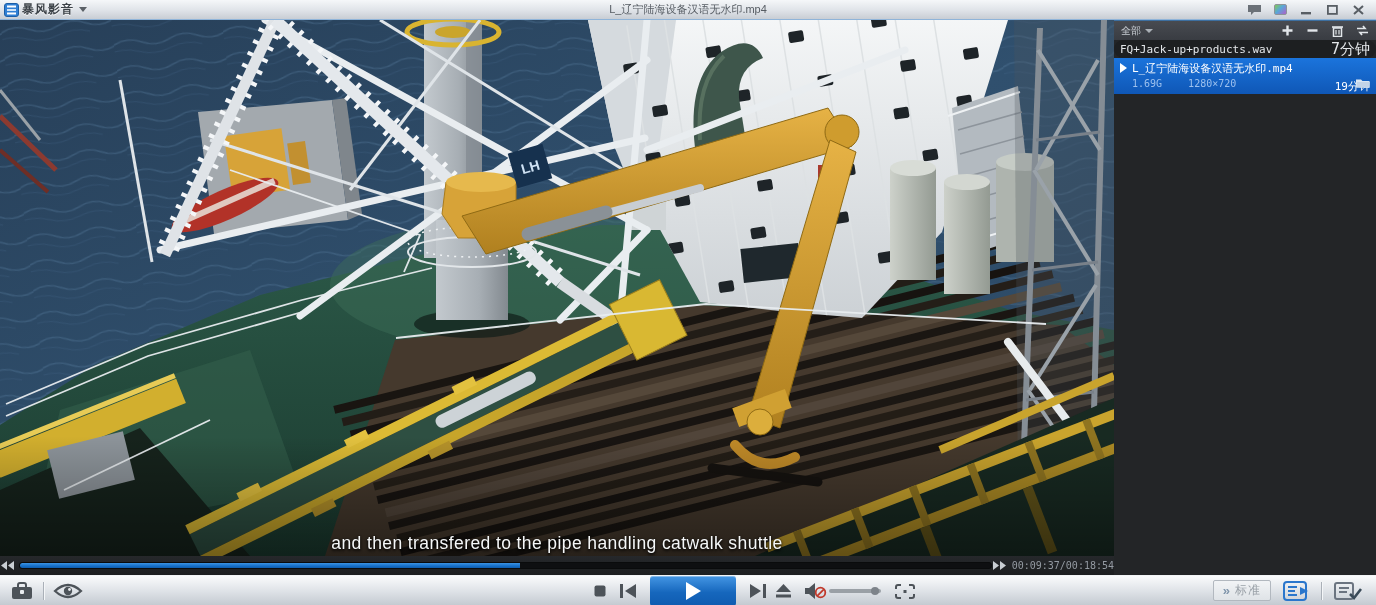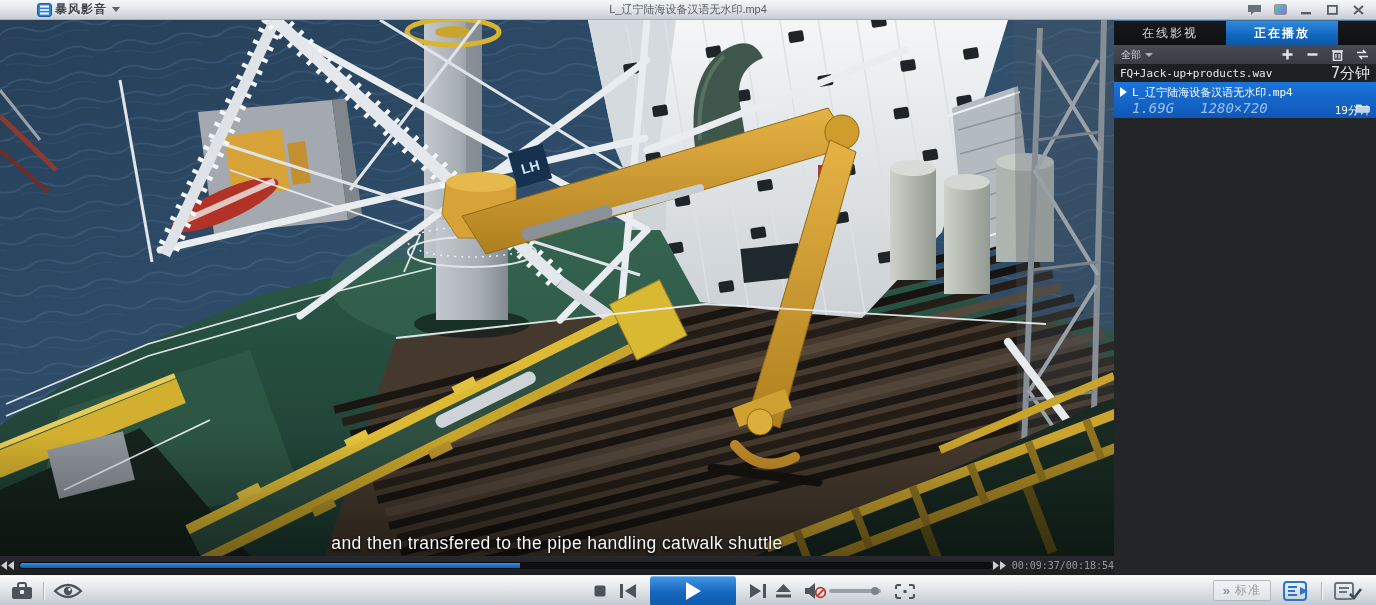--- a/index.html
+++ b/index.html
@@ -3,21 +3,21 @@
 <meta charset="utf-8">
 <style>
   * { margin:0; padding:0; box-sizing:border-box; }
   html,body { width:1376px; height:605px; overflow:hidden; background:#000;
               font-family:"Liberation Sans", sans-serif; }
   .window { width:1376px; height:605px; display:flex; flex-direction:column; position:relative; }
 
   
   .titlebar { height:20px; flex:0 0 20px; display:flex; align-items:center;
     background:linear-gradient(#f5f7f9, #dfe3e8 55%, #c8cdd4);
-    border-bottom:1px solid #8fb4d9; position:relative;padding-left:33px; }
+    border-bottom:1px solid #8fb4d9; position:relative; }
   .logo-group { display:flex; align-items:center; gap:3px; padding-left:4px; height:100%; cursor:default; }
   .app-name { font-size:12px; font-weight:bold; color:#3c4248; letter-spacing:1px;
     text-shadow:0 1px 0 rgba(255,255,255,.8); }
   .logo-caret { width:0; height:0; border-left:4px solid transparent; border-right:4px solid transparent;
     border-top:5px solid #5a6066; margin-left:2px; }
   .win-title { position:absolute; left:0; right:0; text-align:center; font-size:11px; color:#565c63; pointer-events:none; }
   .win-buttons { margin-left:auto; display:flex; align-items:center; gap:10px; padding-right:10px; z-index:2; }
   .win-btn { width:16px; height:14px; display:flex; align-items:center; justify-content:center; cursor:pointer; }
   .skin-swatch { width:13px; height:11px; border:1px solid #8d939a;
     background:linear-gradient(135deg,#86ca52 0%,#59a7d8 45%,#b15fc9 100%); border-radius:2px; }
@@ -61,21 +61,21 @@
 
   .playlist { display:flex; flex-direction:column; font-family:"DejaVu Sans Mono", monospace; }
   .pl-row { height:18px; display:flex; align-items:center; padding:0 6px; background:#1d1f21;
     color:#e3e6e9; font-size:11px; cursor:pointer; white-space:nowrap;border-radius:9px; }
   .pl-row .dur { margin-left:auto; font-size:15px; }
   .pl-selected { background:linear-gradient(#1b74dc,#0f57b6); color:#ffffff; cursor:pointer; padding:2px 6px 3px; }
   .pl-sel-line1 { display:flex; align-items:center; font-size:11px; height:16px; white-space:nowrap; }
   .play-tri { width:0; height:0; border-top:5px solid transparent; border-bottom:5px solid transparent;
     border-left:7px solid #ffffff; margin-right:5px; }
   .pl-sel-line1 .dur { margin-left:auto;margin-top:36px; }
-  .pl-sel-line2 { display:flex; align-items:center; font-size:14px; color:#9cc0ee; height:15px; padding-left:12px;font-style:italic; }
+  .pl-sel-line2 { display:flex; align-items:center; font-size:10px; color:#9cc0ee; height:15px; padding-left:12px; }
   .pl-sel-line2 .res { margin-left:26px; }
   .pl-sel-line2 .folder { margin-left:auto; }
   .panel-fill { flex:1 1 auto; background:#232527; }
 
   
   .bottombar { height:30px; flex:0 0 30px; background:linear-gradient(#fafbfc,#dde1e6 55%,#c4cad1);
     border-top:1px solid #f2f4f6; position:relative; display:flex; align-items:center; }
   .ctl { display:flex; align-items:center; justify-content:center; cursor:pointer; }
   .bb-left { display:flex; align-items:center; gap:9px; padding-left:10px; }
   .v-div { width:1px; height:18px; background:#aab0b8; box-shadow:1px 0 0 #f4f6f8; }
@@ -434,28 +434,20 @@
           <svg width="13" height="9" viewBox="0 0 13 9">
             <polygon points="0,0 0,9 6,4.5" fill="#c9ced3"></polygon>
               <polygon points="7,0 7,9 13,4.5" fill="#c9ced3"></polygon>
           </svg>
         </div>
         <span class="time-text">00:09:37/00:18:54</span>
       </div>
     </div>
 
     <div class="side-panel">
-      <div class="tabs">
-        <div class="tab">
-          <span>在线影视</span>
-        </div>
-        <div class="tab active">
-          <span>正在播放</span>
-        </div>
-      </div>
       <div class="panel-toolbar">
         <div class="filter">
           <span>全部</span>
           <span class="filter-caret"></span>
         </div>
         <div class="pl-tools">
           <div class="pl-tool">
             <svg width="11" height="11" viewBox="0 0 11 11">
               <path d="M5.5 0.5 V10.5 M0.5 5.5 H10.5" stroke="#e2e6ea" stroke-width="2.4"></path>
             </svg>

